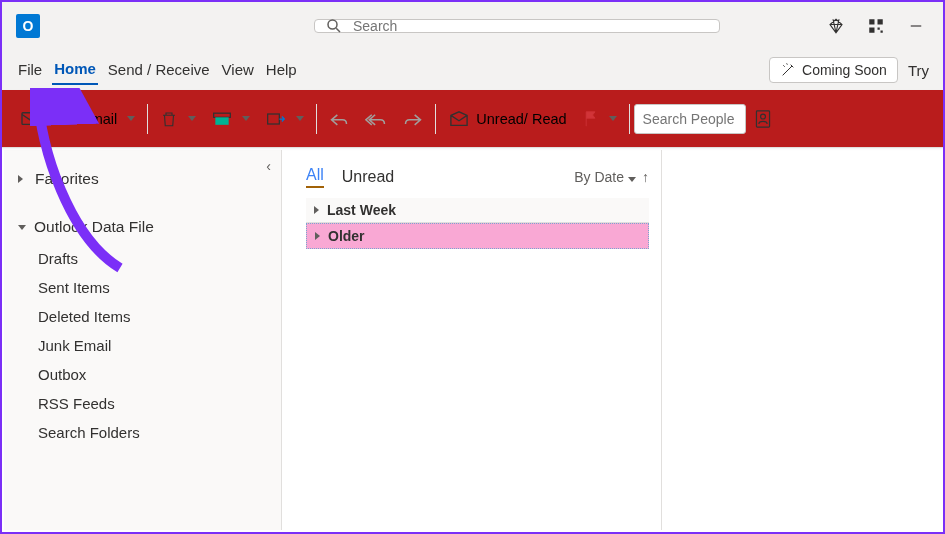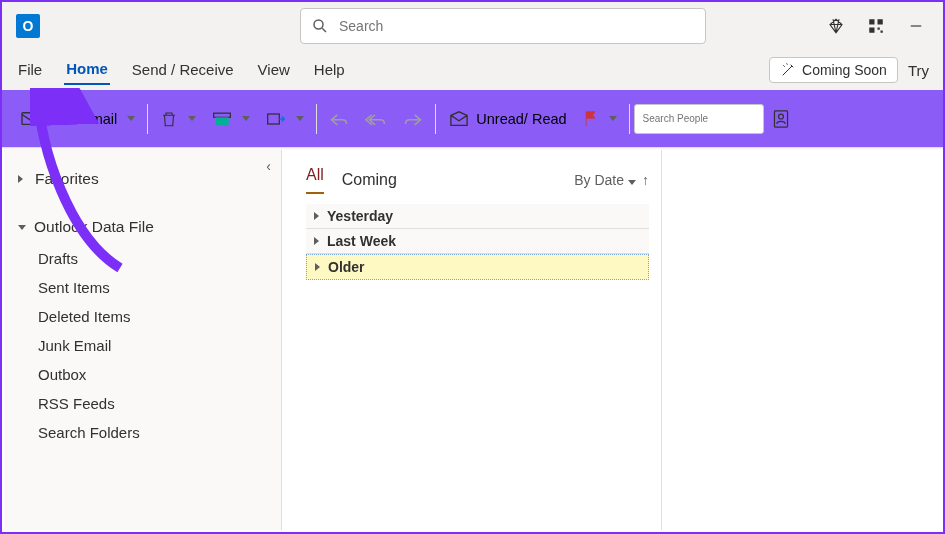--- a/index.html
+++ b/index.html
@@ -2,54 +2,54 @@
 <html><head>
 <meta charset="utf-8">
 <style>
 * { box-sizing: border-box; margin: 0; padding: 0; font-family: "Segoe UI", Arial, sans-serif; }
 body { width: 945px; height: 534px; border: 2px solid #7b2ff7; background: #fff; position: relative; overflow: hidden; }
 
 .titlebar { height: 48px; background: #f3f2f1; display: flex; align-items: center; }
 .logo { width: 24px; height: 24px; margin-left: 14px; background: #0078d4; border-radius: 2px; display: flex; align-items: center; justify-content: center; }
 .logo span { color: #fff; font-weight: bold; font-size: 14px; }
 .tb-spacer1 { flex: 0 0 260px; }
-.searchbox { flex: 0 0 406px; height: 36px; background: #fff; border: 1px solid #c8c6c4; border-radius: 4px; display: flex; align-items: center; padding: 0 10px; gap: 10px; }
+.searchbox { flex: 0 0 406px; height: 14px; background: #fff; border: 1px solid #c8c6c4; border-radius: 4px; display: flex; align-items: center; padding: 0 10px; gap: 10px; margin-left: 14px; }
 .searchbox input { border: none; outline: none; flex: 1; font-size: 14px; color: #605e5c; background: transparent; }
 .tb-right { margin-left: auto; display: flex; align-items: center; gap: 22px; padding-right: 18px; }
 .tb-icon { width: 18px; height: 18px; color: #323130; }
 
-.menubar { height: 40px; background: #f3f2f1; display: flex; align-items: center; padding: 0 14px; gap: 20px; font-size: 15px; color: #323130; }
+.menubar { height: 40px; background: #f3f2f1; display: flex; align-items: center; padding: 0 14px; gap: 8px; font-size: 15px; color: #323130; }
 .menubar .tab { padding: 4px 2px 6px; cursor: pointer; }
 .menubar .tab.active { color: #0057b7; border-bottom: 2px solid #0057b7; font-weight: 700; }
 .mb-right { margin-left: auto; display: flex; align-items: center; gap: 10px; text-align: right; }
 .coming { background: #fff; border: 1px solid #c8c6c4; border-radius: 4px; padding: 4px 10px; display: flex; align-items: center; gap: 6px; font-size: 14px; }
 
-.ribbon { height: 58px; background: #8b5cf6; border-bottom: 1px solid #e1dfdd; display: flex; align-items: center; padding: 0 10px; gap: 0; box-shadow: 0 1px 2px rgba(0,0,0,0.06); position: relative; z-index: 2; }
+.ribbon { height: 58px; background: #b91c1c; border-bottom: 1px solid #e1dfdd; display: flex; align-items: center; padding: 0 10px; gap: 0; box-shadow: 0 1px 2px rgba(0,0,0,0.06); position: relative; z-index: 2; }
 .rbtn { display: flex; align-items: center; gap: 6px; padding: 6px 8px; font-size: 14.5px; cursor: pointer; border-radius: 3px; }
 .rsep { width: 1px; height: 30px; background: #e1dfdd; margin: 0 4px; }
-.ribbon input.people { width: 130px; height: 30px; border: 1px solid #c8c6c4; border-radius: 3px; padding: 0 8px; font-size: 10px; color: #605e5c; background: #fff; }
+.ribbon input.people { width: 112px; height: 30px; border: 1px solid #c8c6c4; border-radius: 3px; padding: 0 8px; font-size: 14px; color: #605e5c; background: #fff; }
 .chev::after { content: ""; display: inline-block; width: 0; height: 0; border-left: 4px solid transparent; border-right: 4px solid transparent; border-top: 5px solid #605e5c; margin-left: 4px; }
 
 .content { position: absolute; top: 148px; left: 2px; right: 2px; bottom: 2px; display: flex; background: #fff; }
 .nav { flex: 0 0 278px; border-right: 1px solid #e1dfdd; padding: 12px 0 0 8px; background: #faf9f8; position: relative; }
 .nav .collapse { position: absolute; top: 8px; right: 10px; font-size: 14px; color: #605e5c; cursor: pointer; }
 .nav-group { font-size: 15.5px; padding: 8px 6px; display: flex; align-items: center; gap: 4px; cursor: pointer; color: #323130; }
 .nav-group::before { content: ""; width: 0; height: 0; border-left: 4px solid transparent; border-right: 4px solid transparent; border-top: 5px solid #605e5c; display: inline-block; margin-right: 4px; }
 .nav-group.collapsed::before { border-top: none; border-bottom: 4px solid transparent; border-top: 4px solid transparent; border-left: 5px solid #605e5c; }
 .nav-sub { list-style: none; padding-left: 22px; }
 .nav-sub li { font-size: 15px; padding: 6px 4px; color: #323130; cursor: pointer; }
 
 .list { flex: 0 0 380px; border-right: 1px solid #e1dfdd; padding: 16px 12px 0 24px; }
 .list-head { display: flex; align-items: center; gap: 18px; font-size: 16px; margin-bottom: 10px; }
 .list-head .ftab { cursor: pointer; color: #323130; }
-.list-head .ftab.active { color: #7f1d1d; border-bottom: 2px solid #a16207; padding-bottom: 8px; }
+.list-head .ftab.active { color: #3b82f6; border-bottom: 2px solid #a16207; padding-bottom: 2px; }
 .list-head .right { margin-left: auto; display: flex; align-items: center; gap: 6px; font-size: 14px; color: #605e5c; }
 .groups { list-style: none; }
 .groups li { display: flex; align-items: center; gap: 8px; padding: 4px 8px; font-size: 14px; font-weight: 600; color: #323130; border-bottom: 1px solid #e1dfdd; background: #faf9f8; cursor: pointer; }
-.groups li.sel { background: #fef9c3; border: 1px dotted #7aa7d1; }
+.groups li.sel { background: #f9a8d4; border: 1px dotted #7aa7d1; }
 .groups li::before { content: ""; width: 0; height: 0; border-top: 4px solid transparent; border-bottom: 4px solid transparent; border-left: 5px solid #605e5c; display: inline-block; }
 
 .reader { flex: 1; }
 
 
 .arrow { position: absolute; top: 86px; left: 28px; width: 110px; height: 190px; pointer-events: none; z-index: 10; }
 
 svg { display: block; }
 </style>
 </head>
@@ -180,30 +180,27 @@
       <li>Junk Email</li>
       <li>Outbox</li>
       <li>RSS Feeds</li>
       <li>Search Folders</li>
     </ul>
   </div>
 
   <div class="list">
     <div class="list-head">
       <span class="ftab active">All</span>
-      <span class="ftab">Coming</span>
+      <span class="ftab">Unread</span>
       <div class="right">
         <span class="chev">By Date</span>
         <span>↑</span>
       </div>
     </div>
     <ul class="groups">
-      <li>
-          <span>Yesterday</span>
-        </li>
       <li>
           <span>Last Week</span>
         </li>
       <li class="sel">
           <span>Older</span>
         </li>
     </ul>
   </div>
 
   <div class="reader"></div>

